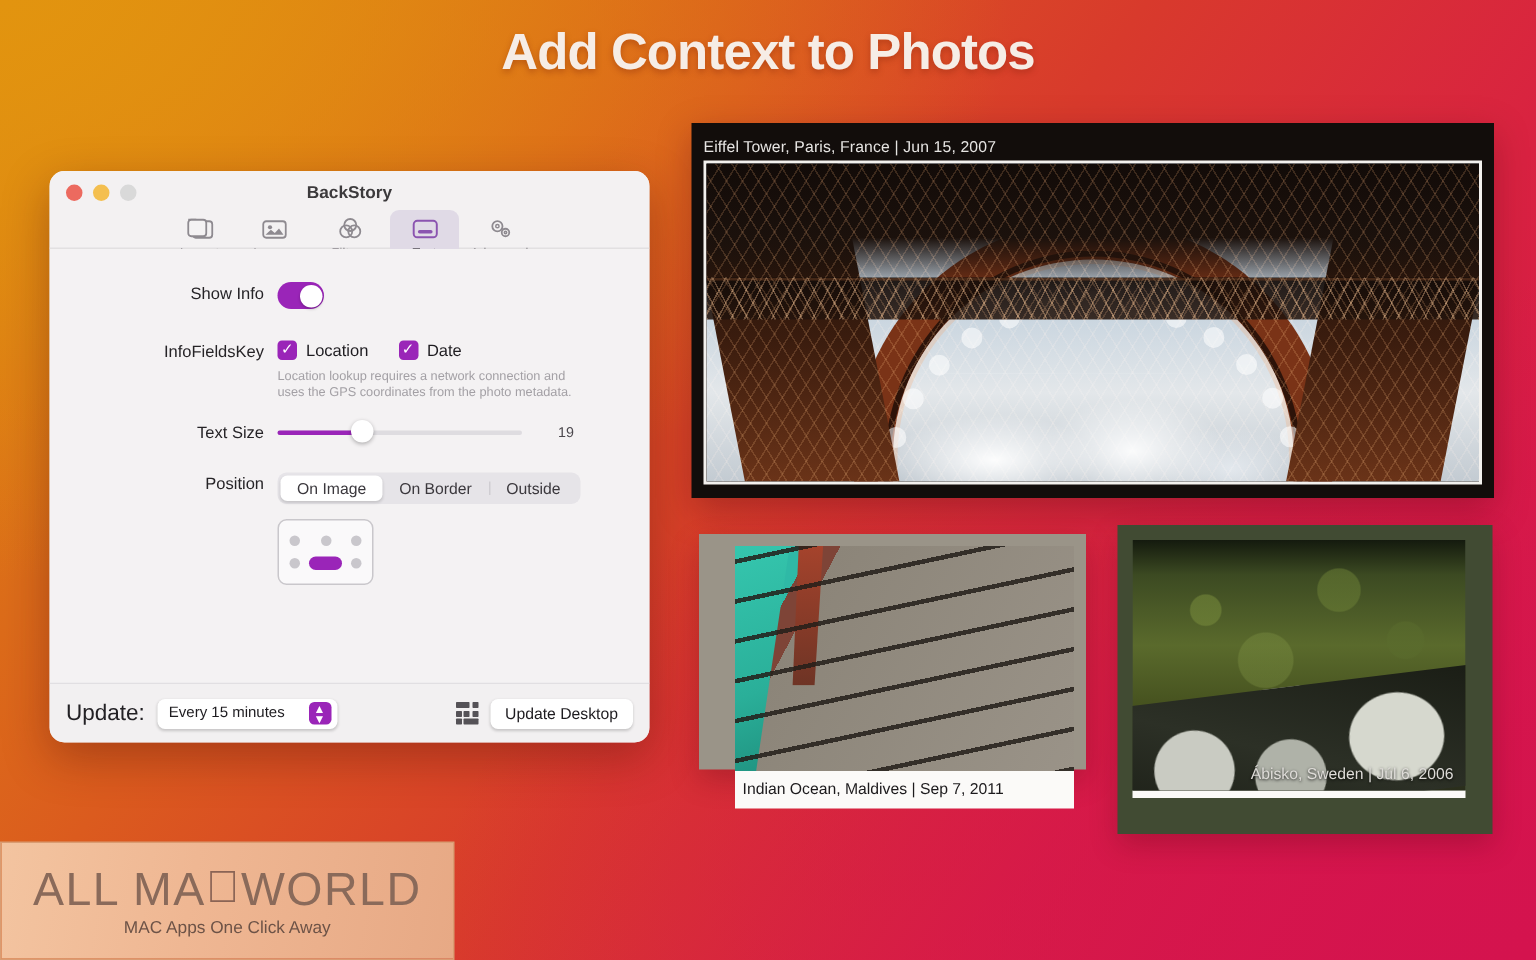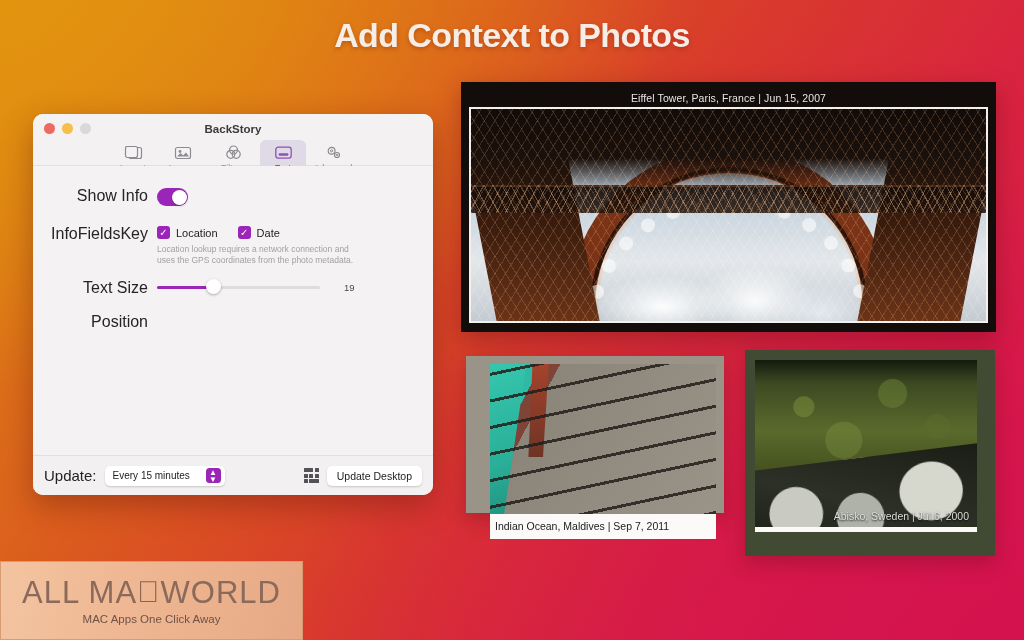--- a/index.html
+++ b/index.html
@@ -62,22 +62,22 @@
   .tb-item.active .tb-lbl { color: #56525A; }
 
   
   .form {
     flex: 1 1 auto; position: relative;
     padding: 22px 0 0 0;
     background: #F4F2F3;
   }
   .row { display: flex; align-items: flex-start; margin-bottom: 0; }
   .lbl {
-    width: 124px; text-align: right; padding-right: 9px;
-    font-size: 16px; color: #262427; line-height: 16px;
+    width: 152px; text-align: right; padding-right: 9px;
+    font-size: 11px; color: #262427; line-height: 16px;
     flex: 0 0 auto;
   }
   .ctl { flex: 1 1 auto; }
 
   
   .toggle {
     width: 31px; height: 18px; border-radius: 9px; background: #9A25B8;
     position: relative; display: inline-block;
   }
   .toggle .knob {
@@ -172,21 +172,21 @@
     font-size: 10.5px; color: #1D1B1F; padding: 4px 10px; text-align: right;
   }
 
   
   .photo-hero {
     position: absolute; left: 461px; top: 82px; width: 535px; height: 250px;
     background: #120D0B; padding: 7px 8px 8px;
     box-shadow: 0 8px 22px rgba(90,10,20,.35);
   }
   .hero-cap {
-    height: 18px; text-align: center; color: #E6E4E2; font-size: 10.5px;
+    height: 18px; text-align: left; color: #E6E4E2; font-size: 10.5px;
     line-height: 18px; letter-spacing: .1px;
   }
   .hero-img {
     height: 216px; border: 2px solid #F3F1EE; position: relative; overflow: hidden;
     background: #1a1310;
   }
 
   
   .eiffel { position: absolute; inset: 0; background:
       linear-gradient(180deg,#AFC3D6 0%, #C6D3DE 45%, #E3E7EA 72%, #C3CBD2 100%); }
@@ -410,20 +410,40 @@
             <div class="thumb"></div>
           </div>
           <div class="slider-val">19</div>
         </div>
       </div>
     </div>
 
 
     <div class="row">
       <div class="lbl">Position</div>
+      <div class="ctl">
+        <div class="seg">
+          <div class="seg-item sel">On Image</div>
+          <div class="seg-item">On Border</div>
+          <div class="seg-sep"></div>
+          <div class="seg-item">Outside</div>
+        </div>
+        <div class="posgrid">
+          <div class="posrow">
+            <div class="pdot"></div>
+            <div class="pdot"></div>
+            <div class="pdot"></div>
+          </div>
+          <div class="posrow">
+            <div class="pdot"></div>
+            <div class="pdot sel"></div>
+            <div class="pdot"></div>
+          </div>
+        </div>
+      </div>
     </div>
   </div>
 
   <div class="bottombar">
     <div class="bb-label">Update:</div>
     <div class="popup">
       <span>Every 15 minutes</span>
       <div class="stepper">▲<br>▼</div>
     </div>
     <div class="spacer"></div>
@@ -473,21 +493,21 @@
   <div class="cap">Indian Ocean, Maldives  |  Sep 7, 2011</div>
 </div>
 
 <div class="photo-card card-b">
   <div class="pic">
     <div class="sweden">
       <div class="moss"></div>
       <div class="rocks"></div>
     </div>
   </div>
-  <div class="cap">Ábisko, Sweden  |  Júl 6, 2000</div>
+  <div class="cap">Ábisko, Sweden  |  Júl 6, 2006</div>
 </div>
 
 <div class="wm">
   <div class="wm-main">
     <span>ALL MA</span>
     <span class="wm-apple"></span>
     <span>WORLD</span>
   </div>
   <div class="wm-sub">MAC Apps One Click Away</div>
 </div>

